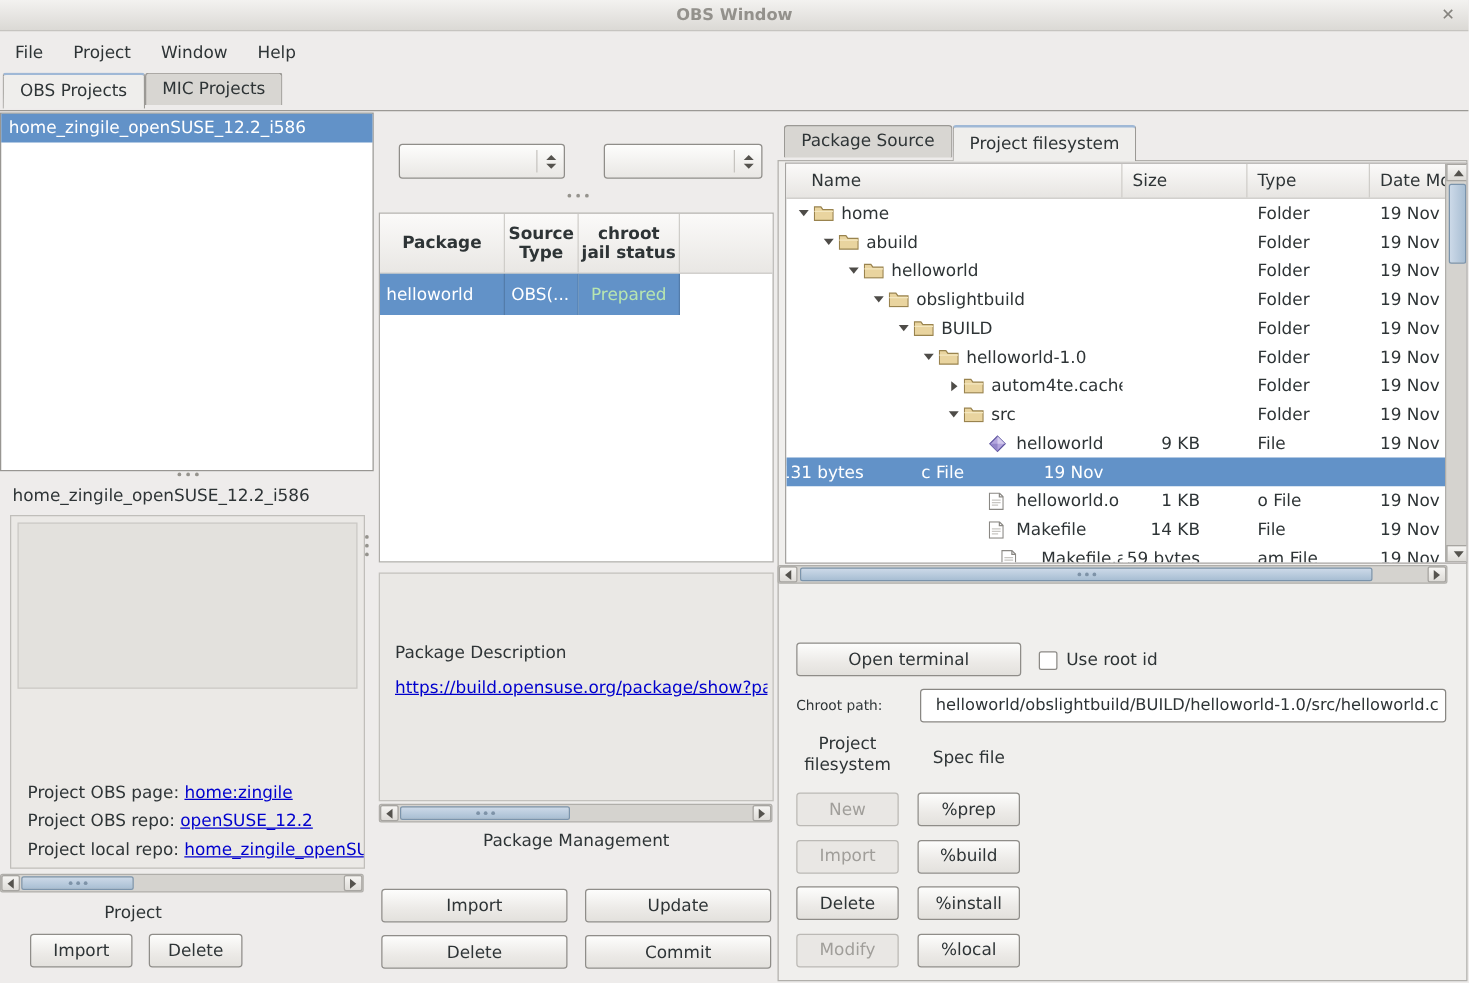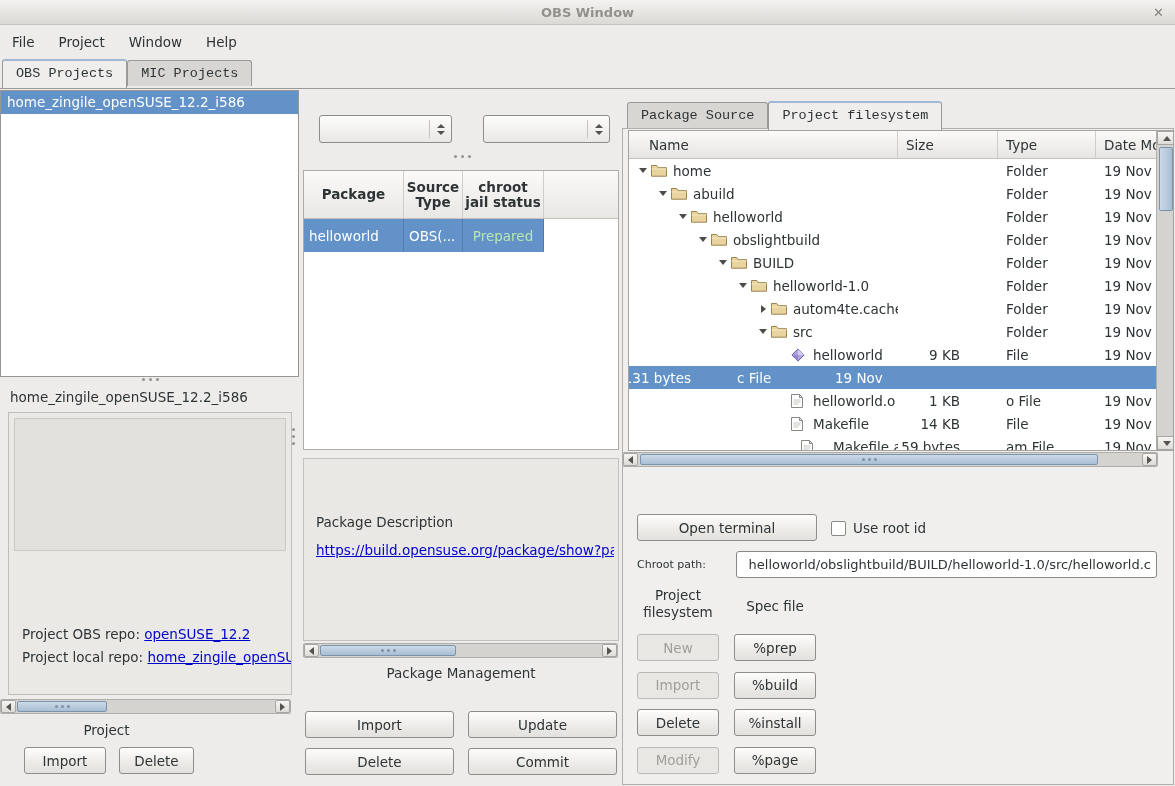--- a/index.html
+++ b/index.html
@@ -10,21 +10,21 @@
 
   
   #titlebar{position:absolute;left:0;top:0;width:1175px;height:25px;background:linear-gradient(#f3f2f0,#dbd9d5);border-bottom:1px solid #c6c4c0;display:flex;align-items:center;justify-content:center;font-weight:bold;color:#93918c;font-size:13px;}
   #close-btn{position:absolute;right:7px;top:3px;width:19px;height:19px;display:flex;align-items:center;justify-content:center;color:#85837e;font-weight:normal;font-size:13px;}
 
   
   #menubar{position:absolute;left:0;top:25px;width:1175px;height:33px;display:flex;align-items:center;}
   .menu-item{padding:5px 12px;font-size:13.5px;}
 
   
-  .tabbar{display:flex;align-items:center;font-family:Liberation Mono, monospace;}
+  .tabbar{display:flex;align-items:flex-start;}
   #main-tabbar{position:absolute;left:0;top:58px;width:1175px;height:31px;border-bottom:1px solid #9b9995;padding-left:2px;z-index:2;}
   .tab{border:1px solid #9b9995;border-bottom:none;border-radius:3px 3px 0 0;padding:0 13px;font-size:13.5px;white-space:nowrap;}
   .tab.active{background:#efeeec;height:29px;line-height:26px;margin-bottom:-1px;border-top:2px solid #9fb8d6;position:relative;z-index:3;}
   .tab.inactive{background:#d8d6d2;height:26px;line-height:25px;}
   #right-tabbar{position:absolute;left:627px;top:100px;height:29px;z-index:4;}
 
   
   .btn{height:27px;background:linear-gradient(#fdfdfc,#eceae7 60%,#e3e1dd);border:1px solid #8f8d89;border-radius:3px;font-family:inherit;font-size:13.5px;color:#2e3436;display:flex;align-items:center;justify-content:center;}
   .btn.disabled{background:#e9e7e4;border-color:#bbb9b5;color:#a09e9a;}
 
@@ -165,20 +165,21 @@
 
   <div id="project-list">
       <div class="list-item selected">home_zingile_openSUSE_12.2_i586</div>
     </div>
   <div id="left-grip" class="hgrip"></div>
   <div id="project-title">home_zingile_openSUSE_12.2_i586</div>
 
   <div id="project-info">
     <div id="project-desc-area"></div>
     <div id="info-rows">
+        <div class="info-row"><span class="info-label">Project OBS page: </span><span class="link">home:zingile</span></div>
         <div class="info-row"><span class="info-label">Project OBS repo: </span><span class="link">openSUSE_12.2</span></div>
         <div class="info-row"><span class="info-label">Project local repo: </span><span class="link">home_zingile_openSUSE_12.2_i586</span></div>
       </div>
   </div>
 
   <div id="left-scrollbar" class="sb-h abs">
     <div class="sb-stepper left">
         <i class="arr left"></i>
       </div>
     <div class="sb-thumb" style="left:16px;width:90px;"></div>
@@ -509,16 +510,16 @@
   <div id="fs-buttons">
       <button class="btn disabled" disabled="">New</button>
       <button class="btn disabled" disabled="">Import</button>
       <button class="btn">Delete</button>
       <button class="btn disabled" disabled="">Modify</button>
     </div>
   <div id="spec-buttons">
       <button class="btn">%prep</button>
       <button class="btn">%build</button>
       <button class="btn">%install</button>
-      <button class="btn">%page</button>
+      <button class="btn">%local</button>
     </div>
 
 </div>
 
 </body></html>

